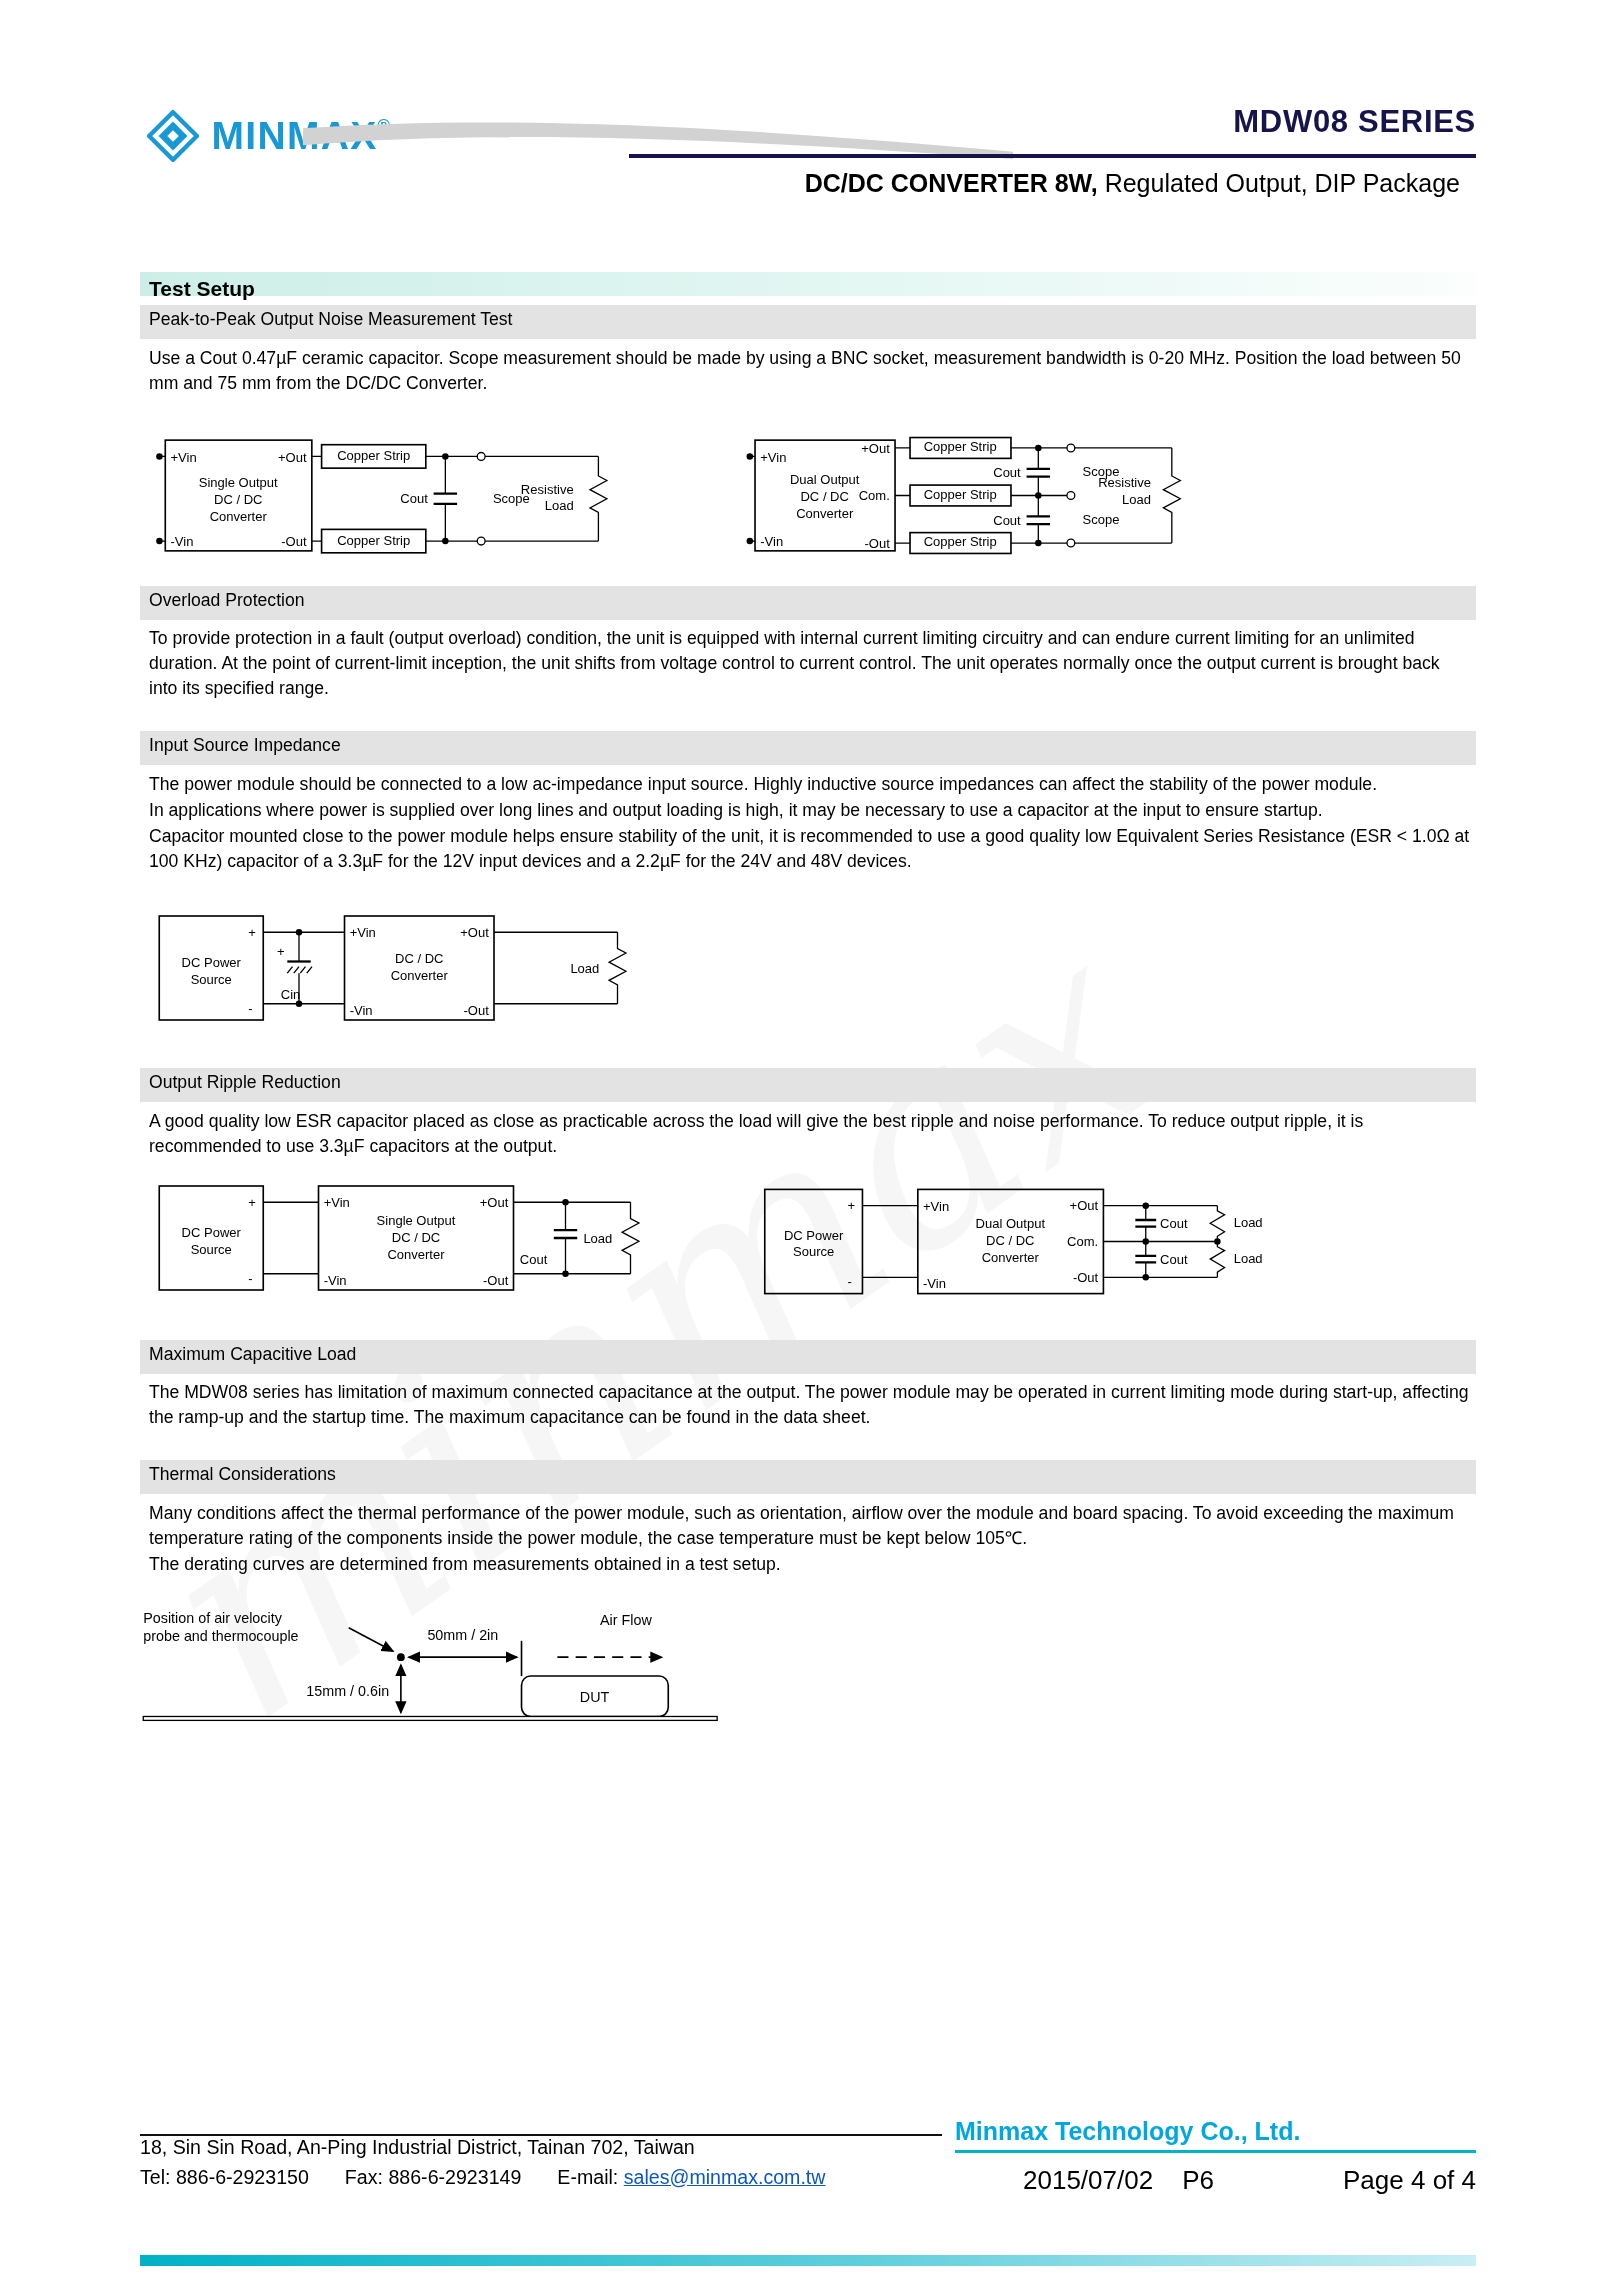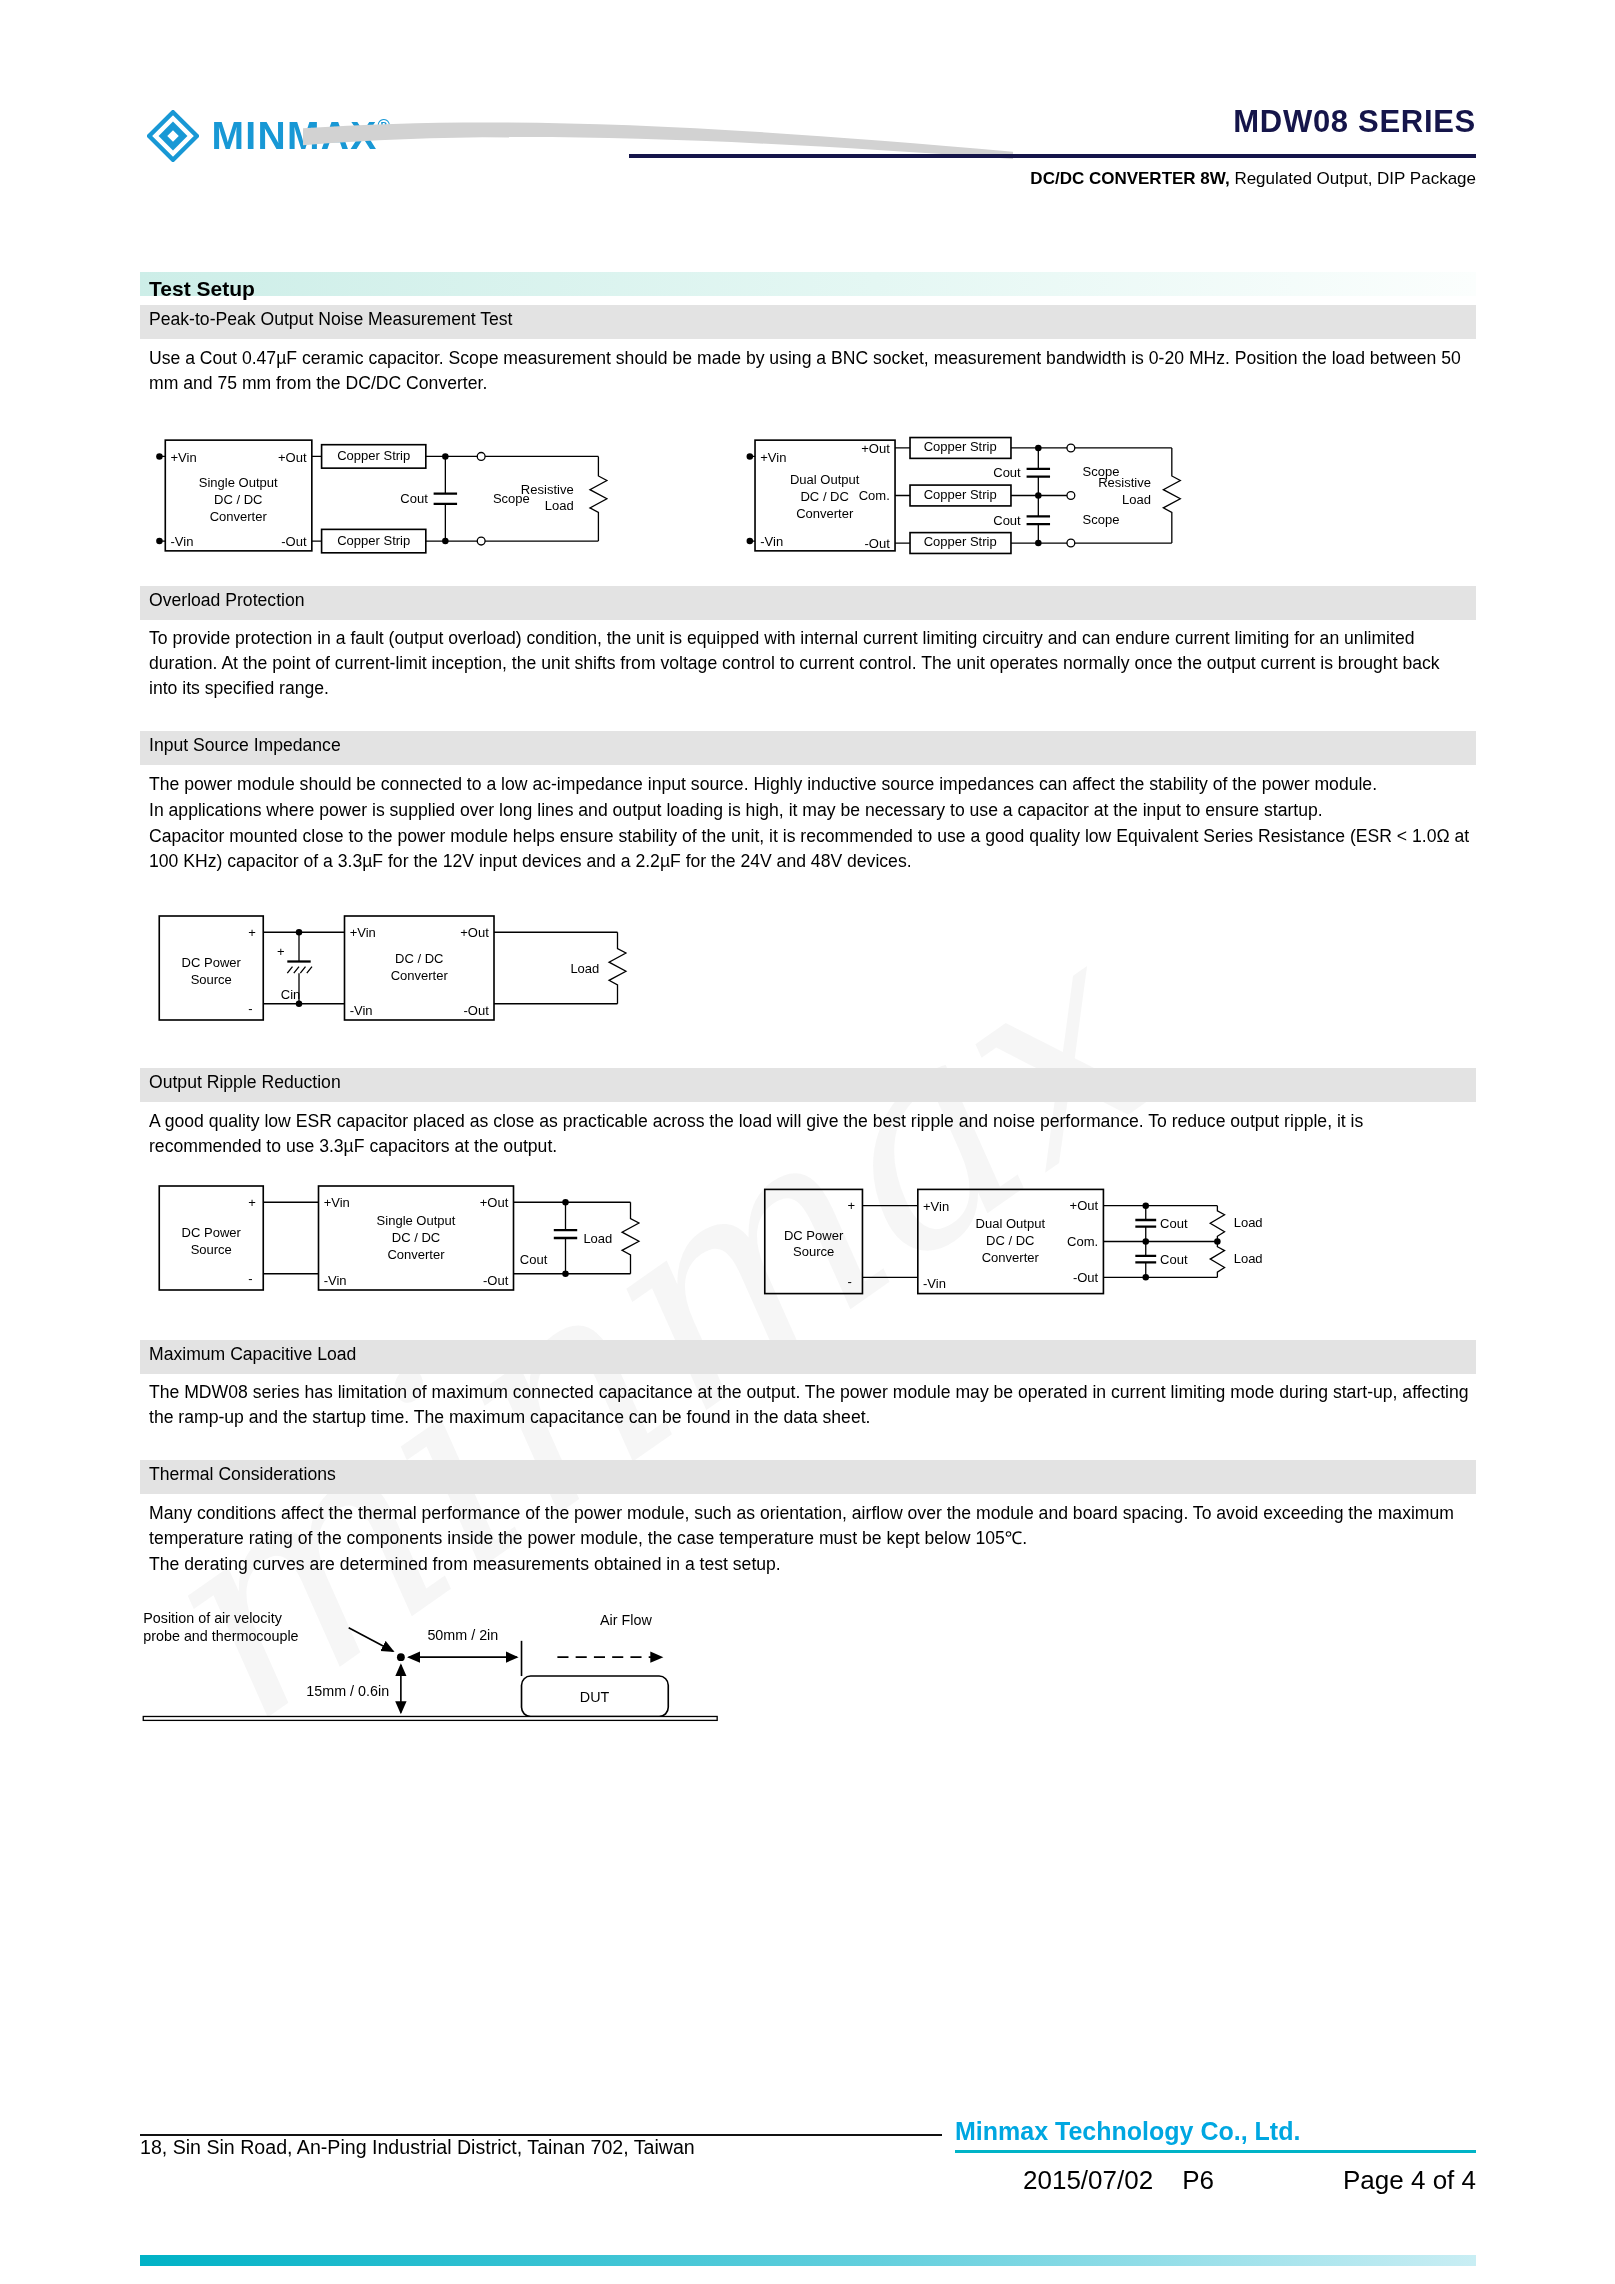--- a/index.html
+++ b/index.html
@@ -18,21 +18,21 @@
   .content { position:absolute; left:140px; right:140px; top:0; z-index:1; }
 
   
   .header { position:relative; height:272px; }
   .logo { position:absolute; left:6.5px; top:110px; display:flex; align-items:center; gap:13px; }
   .logo-text { font-size:39px; font-weight:bold; color:#1898d5; letter-spacing:1.3px; }
   .logo-text sup { font-size:17px; vertical-align:18px; font-weight:bold; color:#1898d5; }
   .swoosh { position:absolute; left:163px; top:119px; }
   .series { position:absolute; right:0; top:104px; font-size:31px; font-weight:bold; color:#15154a; letter-spacing:0.7px; }
   .navy-rule { position:absolute; right:0; top:154px; width:847px; height:3.9px; background:#15154a; }
-  .subtitle { position:absolute; right:0; top:169px; font-size:17px;margin-left:20px; }
+  .subtitle { position:absolute; right:16px; top:169px; font-size:25px;margin-left:20px; }
   .subtitle b { font-weight:bold; }
 
   
   .section-bar {
     height:24px; line-height:33px; padding-left:9px;
     font-size:21px; font-weight:bold;
     background:linear-gradient(90deg,#cdeee8 0%, #e4f7f3 55%, #fbfefd 100%);
   }
   .sub-bar {
     height:34px; line-height:29px; padding-left:9px;
@@ -313,20 +313,23 @@
         <rect x="5" y="174" width="880" height="6" fill="#ffffff" stroke="#000" stroke-width="2"></rect>
       </svg>
     </div>
 
   </div>
 
   <div class="footer">
     <div class="footer-left">
       <div class="footer-rule"></div>
       <div class="address">18, Sin Sin Road, An-Ping Industrial District, Tainan 702, Taiwan</div>
+      <div class="contact">
+        <span class="sp">Tel: 886-6-2923150</span><span class="sp">Fax: 886-6-2923149</span><span>E-mail:</span> <a>sales@minmax.com.tw</a>
+      </div>
     </div>
     <div class="footer-right">
       <div class="company">Minmax Technology Co., Ltd.</div>
       <div class="company-rule"></div>
       <div class="meta">
         <span class="date">2015/07/02</span>
         <span class="rev">P6</span>
         <span class="page-num">Page 4 of 4</span>
       </div>
     </div>

